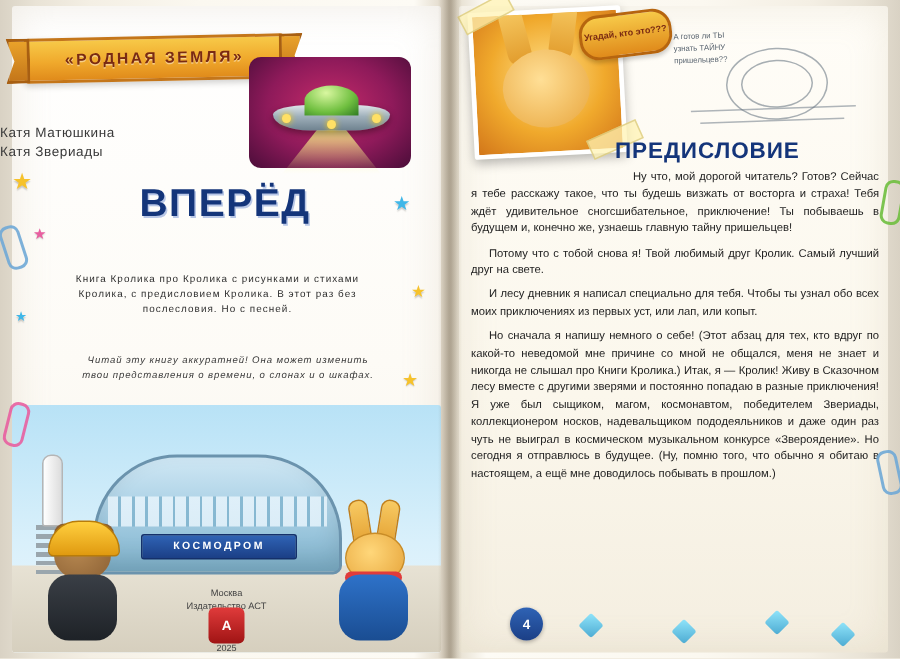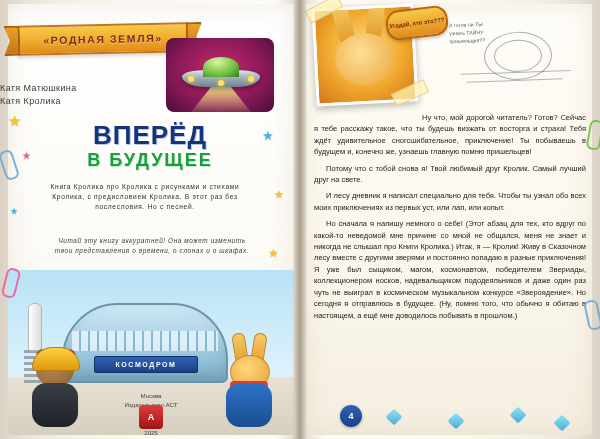--- a/index.html
+++ b/index.html
@@ -241,25 +241,24 @@
 
     <div class="star" style="left:8px;top:112px;font-size:15px;">★</div>
     <div class="star pink" style="left:22px;top:150px;font-size:10px;">★</div>
     <div class="star blue" style="left:262px;top:128px;font-size:13px;">★</div>
     <div class="star" style="left:274px;top:188px;font-size:11px;">★</div>
     <div class="star blue" style="left:10px;top:206px;font-size:9px;">★</div>
     <div class="star" style="left:268px;top:246px;font-size:12px;">★</div>
 
     <div class="authors">
       <div>Катя Матюшкина</div>
-      <div>Катя Кролика</div>
+      <div>Катя Звериады</div>
     </div>
 
     <div class="title-main">ВПЕРЁД</div>
-    <div class="title-sub">В БУДУЩЕЕ</div>
 
     <div class="blurb">Книга Кролика про Кролика с рисунками и стихами Кролика, с предисловием Кролика. В этот раз без послесловия. Но с песней.</div>
     <div class="note">Читай эту книгу аккуратней! Она может изменить твои представления о времени, о слонах и о шкафах.</div>
 
     <div class="kosmo">
       <div class="ground"></div>
       <div class="tower"></div>
       <div class="rocket"></div>
       <div class="bld"></div>
       <div class="sign">
@@ -313,24 +312,25 @@
     <div class="sketch">
       <div class="ring" style="left:44px;top:20px;width:46px;height:30px;"></div>
       <div class="ring" style="left:34px;top:12px;width:66px;height:46px;"></div>
       <div class="line" style="left:10px;top:52px;width:110px;"></div>
       <div class="line" style="left:16px;top:60px;width:96px;"></div>
       <div class="txt" style="left:0;top:0;width:54px;">А готов ли ТЫ</div>
       <div class="txt" style="left:0;top:8px;width:54px;">узнать ТАЙНУ</div>
       <div class="txt" style="left:0;top:16px;width:58px;">пришельцев??</div>
     </div>
 
+    <div class="heading">ПРЕДИСЛОВИЕ</div>
 
     <div class="body-col">
       <div class="wrapbox"></div>
-      <p class="first">Ну что, мой дорогой читатель? Готов? Сейчас я тебе расскажу такое, что ты будешь визжать от восторга и страха! Тебя ждёт удивительное сногсшибательное, приключение! Ты побываешь в будущем и, конечно же, узнаешь главную помню пришельцев!</p>
+      <p class="first">Ну что, мой дорогой читатель? Готов? Сейчас я тебе расскажу такое, что ты будешь визжать от восторга и страха! Тебя ждёт удивительное сногсшибательное, приключение! Ты побываешь в будущем и, конечно же, узнаешь главную тайну пришельцев!</p>
       <p>Потому что с тобой снова я! Твой любимый друг Кролик. Самый лучший друг на свете.</p>
       <p>И лесу дневник я написал специально для тебя. Чтобы ты узнал обо всех моих приключениях из первых уст, или лап, или копыт.</p>
       <p>Но сначала я напишу немного о себе! (Этот абзац для тех, кто вдруг по какой-то неведомой мне причине со мной не общался, меня не знает и никогда не слышал про Книги Кролика.) Итак, я — Кролик! Живу в Сказочном лесу вместе с другими зверями и постоянно попадаю в разные приключения! Я уже был сыщиком, магом, космонавтом, победителем Звериады, коллекционером носков, надевальщиком пододеяльников и даже один раз чуть не выиграл в космическом музыкальном конкурсе «Звероядение». Но сегодня я отправлюсь в будущее. (Ну, помню того, что обычно я обитаю в настоящем, а ещё мне доводилось побывать в прошлом.)</p>
     </div>
 
     <div class="pagenum">
       <span>4</span>
     </div>
 
     <div class="gem" style="left:88px;bottom:16px;"></div>

